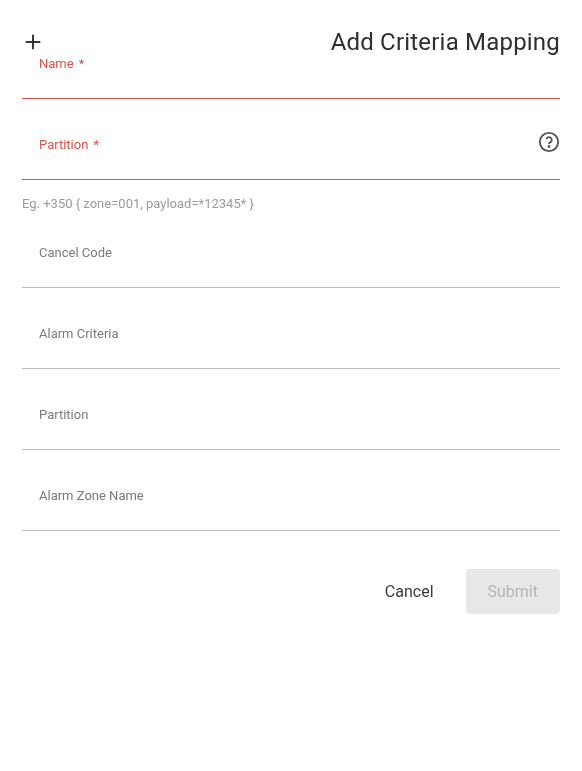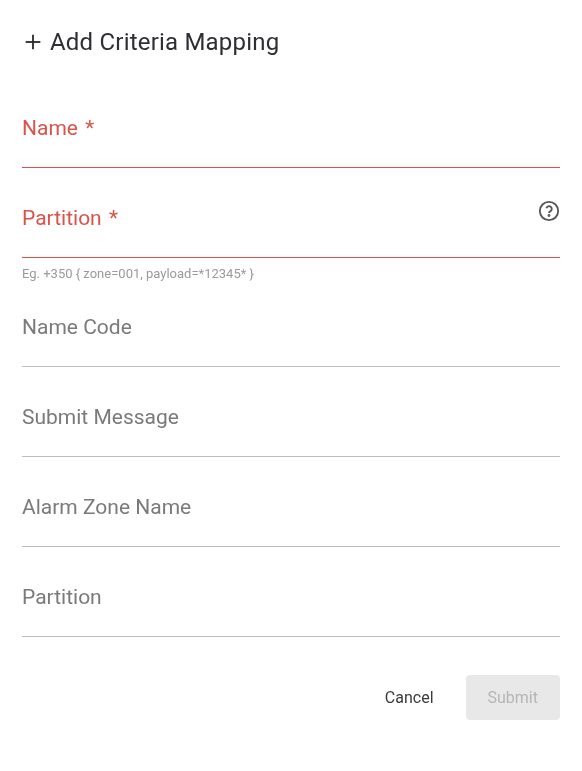--- a/index.html
+++ b/index.html
@@ -14,21 +14,21 @@
       height: 771px;
       padding: 0;
     }
     .container {
       padding: 28px 22px 22px 22px;
     }
     .header {
       display: flex;
       align-items: center;
       gap: 6px;
-      margin-bottom: 60px;
+      justify-content: space-between;
     }
     .plus-icon {
       width: 22px;
       height: 22px;
       display: flex;
       align-items: center;
       justify-content: center;
       color: #2a2a2a;
     }
     .plus-icon svg {
@@ -45,25 +45,26 @@
       position: relative;
       margin-bottom: 38px;
     }
     .field.error .field-label {
       color: #d9534a;
     }
     .field.error .field-line {
       background: #d9534a;
     }
     .field-label {
-      font-size: 21px;
+      font-size: 13px;
       color: #7a7a7a;
       font-weight: 400;
       display: block;
       padding-bottom: 8px;
+      margin-left: 17px;
     }
     .field-label .asterisk {
       margin-left: 2px;
     }
     .field-input {
       width: 100%;
       border: none;
       outline: none;
       font-size: 16px;
       background: transparent;
@@ -88,21 +89,21 @@
       color: #555;
       cursor: pointer;
     }
     .help-icon svg {
       width: 22px;
       height: 22px;
     }
     .field-hint {
       font-size: 13px;
       color: #9a9a9a;
-      margin-top: 8px;
+      margin-top: 16px;
     }
     .field.with-hint {
       margin-bottom: 34px;
     }
     .actions {
       display: flex;
       justify-content: flex-end;
       align-items: center;
       gap: 28px;
       margin-top: 24px;
@@ -162,40 +163,40 @@
           <circle cx="12" cy="17" r="0.6" fill="currentColor"></circle>
         </svg>
       </span>
     </div>
     <input class="field-input" type="text" value="" style="">
     <div class="field-line"></div>
     <div class="field-hint">Eg. +350 { zone=001, payload=*12345* }</div>
   </div>
 
   <div class="field">
-    <label class="field-label">Name Code</label>
-    <input class="field-input" type="text" value="" style="">
-    <div class="field-line"></div>
-  </div>
-
-  <div class="field">
-    <label class="field-label">Submit Message</label>
-    <input class="field-input" type="text" value="" style="">
-    <div class="field-line"></div>
-  </div>
-
+    <label class="field-label">Cancel Code</label>
+    <input class="field-input" type="text" value="" style="">
+    <div class="field-line"></div>
+  </div>
+
+  <div class="field">
+    <label class="field-label">Alarm Criteria</label>
+    <input class="field-input" type="text" value="" style="">
+    <div class="field-line"></div>
+  </div>
+
+
+  <div class="field">
+    <label class="field-label">Partition</label>
+    <input class="field-input" type="text" value="" style="">
+    <div class="field-line"></div>
+  </div>
 
   <div class="field">
     <label class="field-label">Alarm Zone Name</label>
-    <input class="field-input" type="text" value="" style="">
-    <div class="field-line"></div>
-  </div>
-
-  <div class="field">
-    <label class="field-label">Partition</label>
     <input class="field-input" type="text" value="" style="">
     <div class="field-line"></div>
   </div>
 
   <div class="actions">
     <button class="btn-cancel">Cancel</button>
     <button class="btn-submit" disabled="">Submit</button>
   </div>
 
 </div>

